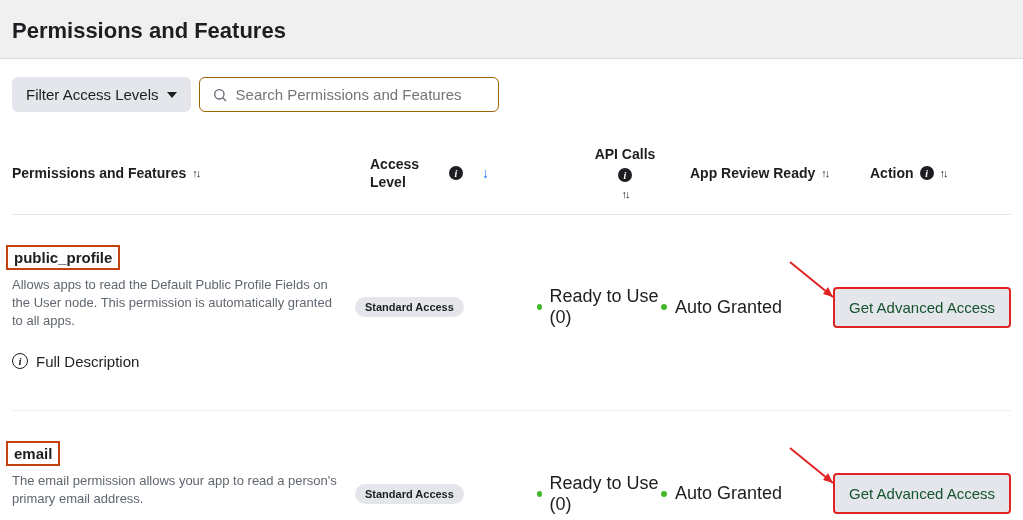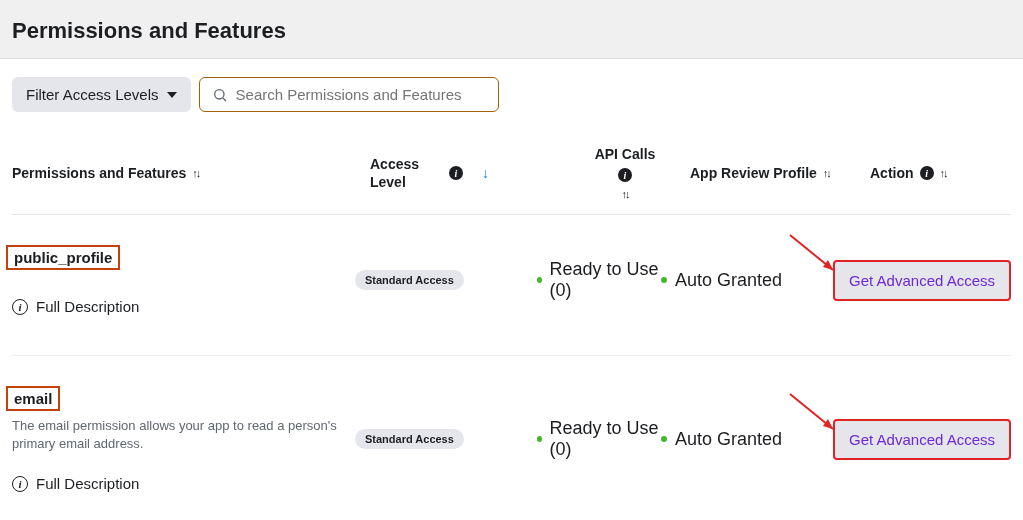--- a/index.html
+++ b/index.html
@@ -18,21 +18,21 @@
     .col-review { width: 180px; display: flex; align-items: center; gap: 6px; }
     .col-action { flex: 1; display: flex; align-items: center; gap: 6px; }
     .row { display: flex; padding: 30px 0 40px; border-bottom: 1px solid #f0f0f0; align-items: center; position: relative; }
     .row .col-perm { display: block; }
     .perm-name { font-size: 15px; font-weight: 700; display: inline-block; border: 2px solid #c2410c; padding: 2px 6px; margin-left: -6px; margin-bottom: 6px; }
     .perm-desc { font-size: 13px; color: #606770; line-height: 1.4; max-width: 340px; }
     .full-desc { display: flex; align-items: center; gap: 8px; margin-top: 22px; font-size: 15px; cursor: pointer; }
     .access-badge { background: #e4e6eb; border-radius: 10px; padding: 4px 10px; font-size: 11px; font-weight: 700; display: inline-block; }
     .status { display: flex; align-items: center; gap: 8px; font-size: 18px; }
     .dot { width: 6px; height: 6px; border-radius: 50%; background: #42b72a; display: inline-block; }
-    .action-btn { background: #e4e6eb; border: 2px solid #e02424; border-radius: 4px; padding: 10px 14px; font-size: 15px; font-weight: 500; cursor: pointer; color: #6d28d9; white-space: nowrap; }
+    .action-btn { background: #e4e6eb; border: 2px solid #e02424; border-radius: 4px; padding: 10px 14px; font-size: 15px; font-weight: 500; cursor: pointer; color: #14532d; white-space: nowrap; }
     .info-icon { width: 14px; height: 14px; display: inline-flex; align-items: center; justify-content: center; background: #1c1e21; color: #fff; border-radius: 50%; font-size: 10px; font-weight: 700; font-style: italic; font-family: Georgia, serif; }
     .info-icon-outline { width: 16px; height: 16px; display: inline-flex; align-items: center; justify-content: center; border: 1.5px solid #1c1e21; color: #1c1e21; border-radius: 50%; font-size: 11px; font-weight: 700; font-style: italic; font-family: Georgia, serif; }
     .sort-icon { font-size: 11px; letter-spacing: -2px; color: #1c1e21; }
     .sort-down { color: #1877f2; font-size: 14px; }
     .chevron-down { display: inline-block; width: 0; height: 0; border-left: 5px solid transparent; border-right: 5px solid transparent; border-top: 6px solid #1c1e21; }
     .search-icon-svg { width: 16px; height: 16px; }
     .arrow-annotation { position: absolute; pointer-events: none; }
   </style>
 </head>
 <body>
@@ -66,33 +66,34 @@
       <span style="max-width:60px; display:inline-block; line-height:1.3;">Access Level</span>
       <span class="info-icon">i</span>
       <span class="sort-down">↓</span>
     </div>
     <div class="col-api">
       <span>API Calls</span>
       <span class="info-icon">i</span>
       <span class="sort-icon">↑↓</span>
     </div>
     <div class="col-review">
-      <span>App Review Profile</span>
+      <span>App Review Ready</span>
       <span class="sort-icon">↑↓</span>
     </div>
     <div class="col-action">
       <span>Action</span>
       <span class="info-icon">i</span>
       <span class="sort-icon">↑↓</span>
     </div>
   </div>
 
   <div class="row">
     <div class="col-perm">
       <span class="perm-name">public_profile</span>
+      <div class="perm-desc">Allows apps to read the Default Public Profile Fields on the User node. This permission is automatically granted to all apps.</div>
       <div class="full-desc">
         <span class="info-icon-outline">i</span>
         <span>Full Description</span>
       </div>
     </div>
     <div class="col-access">
       <span class="access-badge">Standard Access</span>
     </div>
     <div class="col-api">
       <div class="status">

